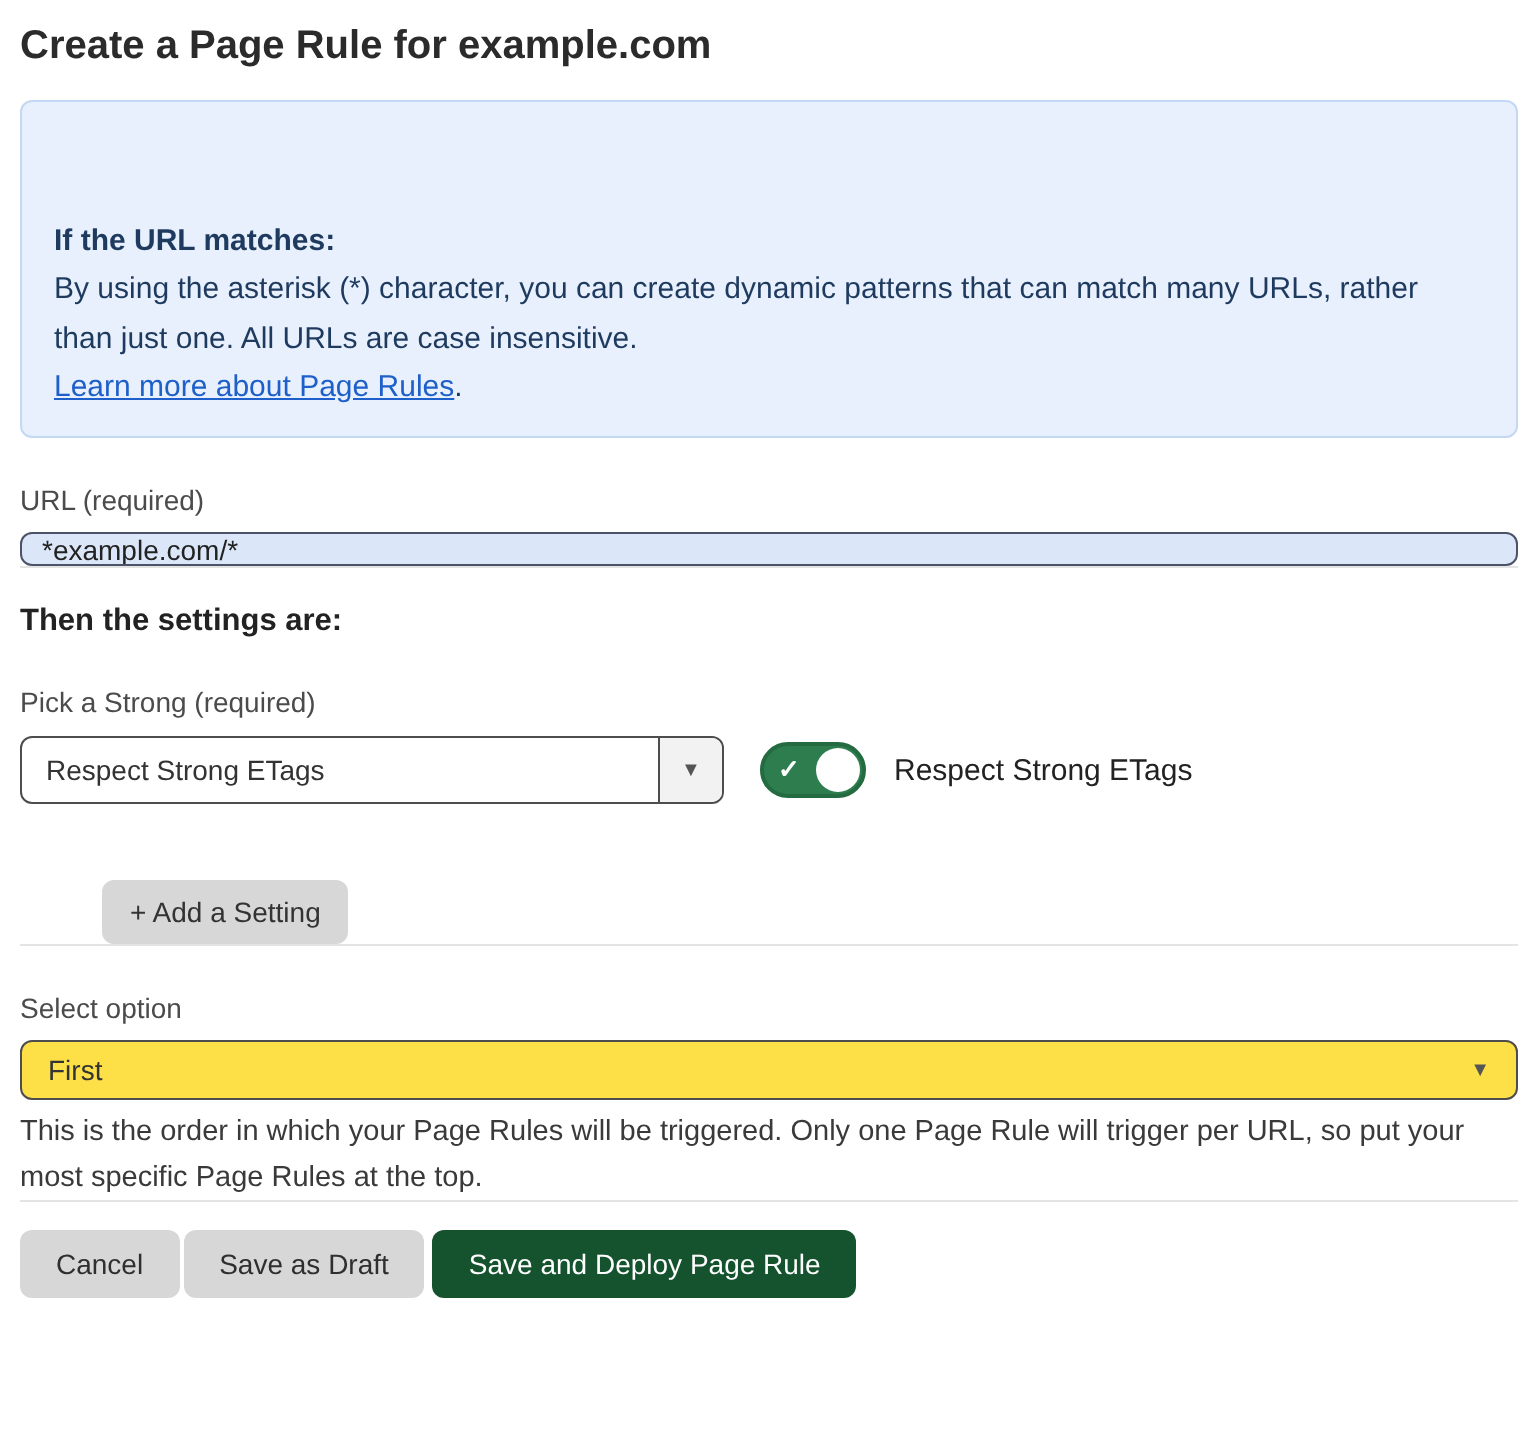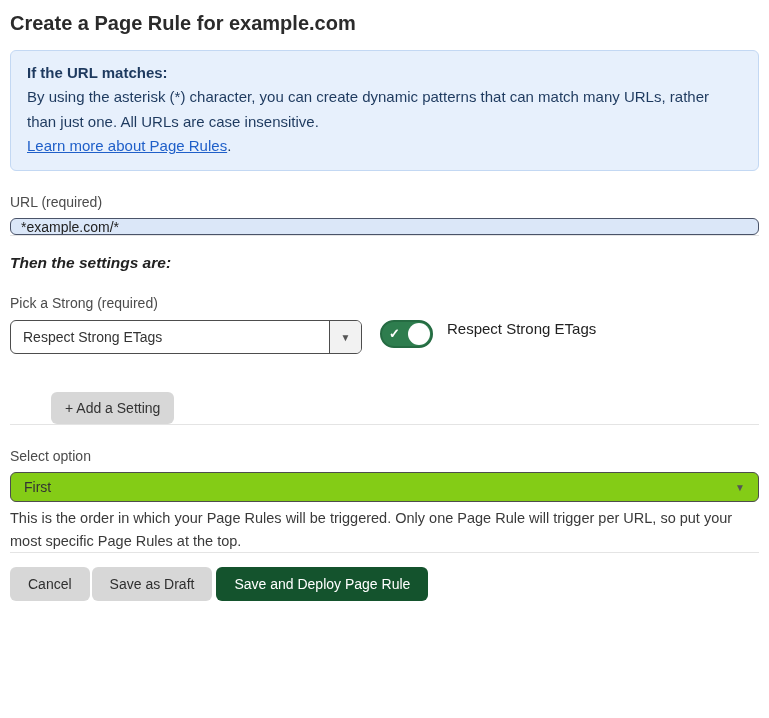--- a/index.html
+++ b/index.html
@@ -23,21 +23,21 @@
   .info-box {
     margin-top: 15px;
     background: #e7f0fc;
     border: 1px solid #c3d8f3;
     border-radius: 6px;
     padding: 10px 16px 12px 16px;
     color: #1e3a5f;
     font-size: 15px;
     line-height: 1.62;
   }
-  .info-box .info-heading { font-weight: 700; }
+  .info-box .info-heading { font-weight: 700; margin-top: 48px; }
   .info-box a.info-link {
     color: #1f5fc9;
     text-decoration: underline;
     cursor: pointer;
   }
 
   .field-label {
     margin-top: 23px;
     font-size: 14px;
     color: #4b4b4b;
@@ -65,27 +65,26 @@
   }
   .hr1 { margin-top: 39px; }
   .hr2 { margin-top: 13px; }
   .hr3 { margin-top: 22px; }
 
   .section-heading {
     margin: 18px 0 0 0;
     font-size: 15.5px;
     font-weight: 700;
     color: #222;
-    font-style: italic;
   }
   .section-heading.order { font-size: 16px; }
 
   .settings-row {
     display: flex;
-    align-items: flex-start;
+    align-items: center;
     margin-top: 9px;
   }
   .setting-select {
     width: 352px;
     height: 34px;
     border: 1px solid #4d4d4d;
     border-radius: 6px;
     display: flex;
     background: #fff;
     cursor: pointer;
@@ -164,21 +163,21 @@
     height: 30px;
     width: 100%;
     border: 1px solid #4d4d4d;
     border-radius: 6px;
     display: flex;
     align-items: center;
     justify-content: space-between;
     padding: 0 13px;
     font-size: 14px;
     color: #333;
-    background: #84cc16;
+    background: #fde047;
     cursor: pointer;
   }
   .order-select .chev { font-size: 10px; color: #555; }
 
   .help-text {
     margin-top: 5px;
     font-size: 14.5px;
     color: #3a3a3a;
     line-height: 1.55;
   }

